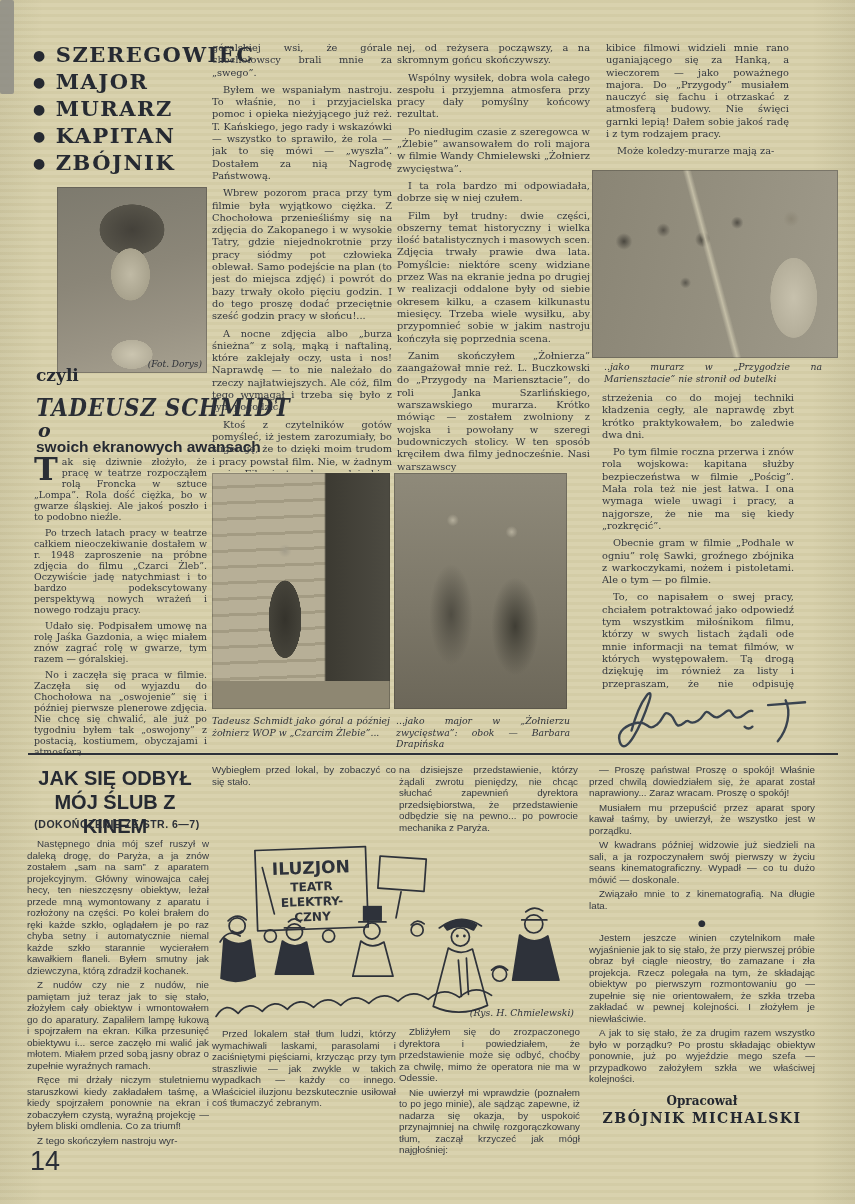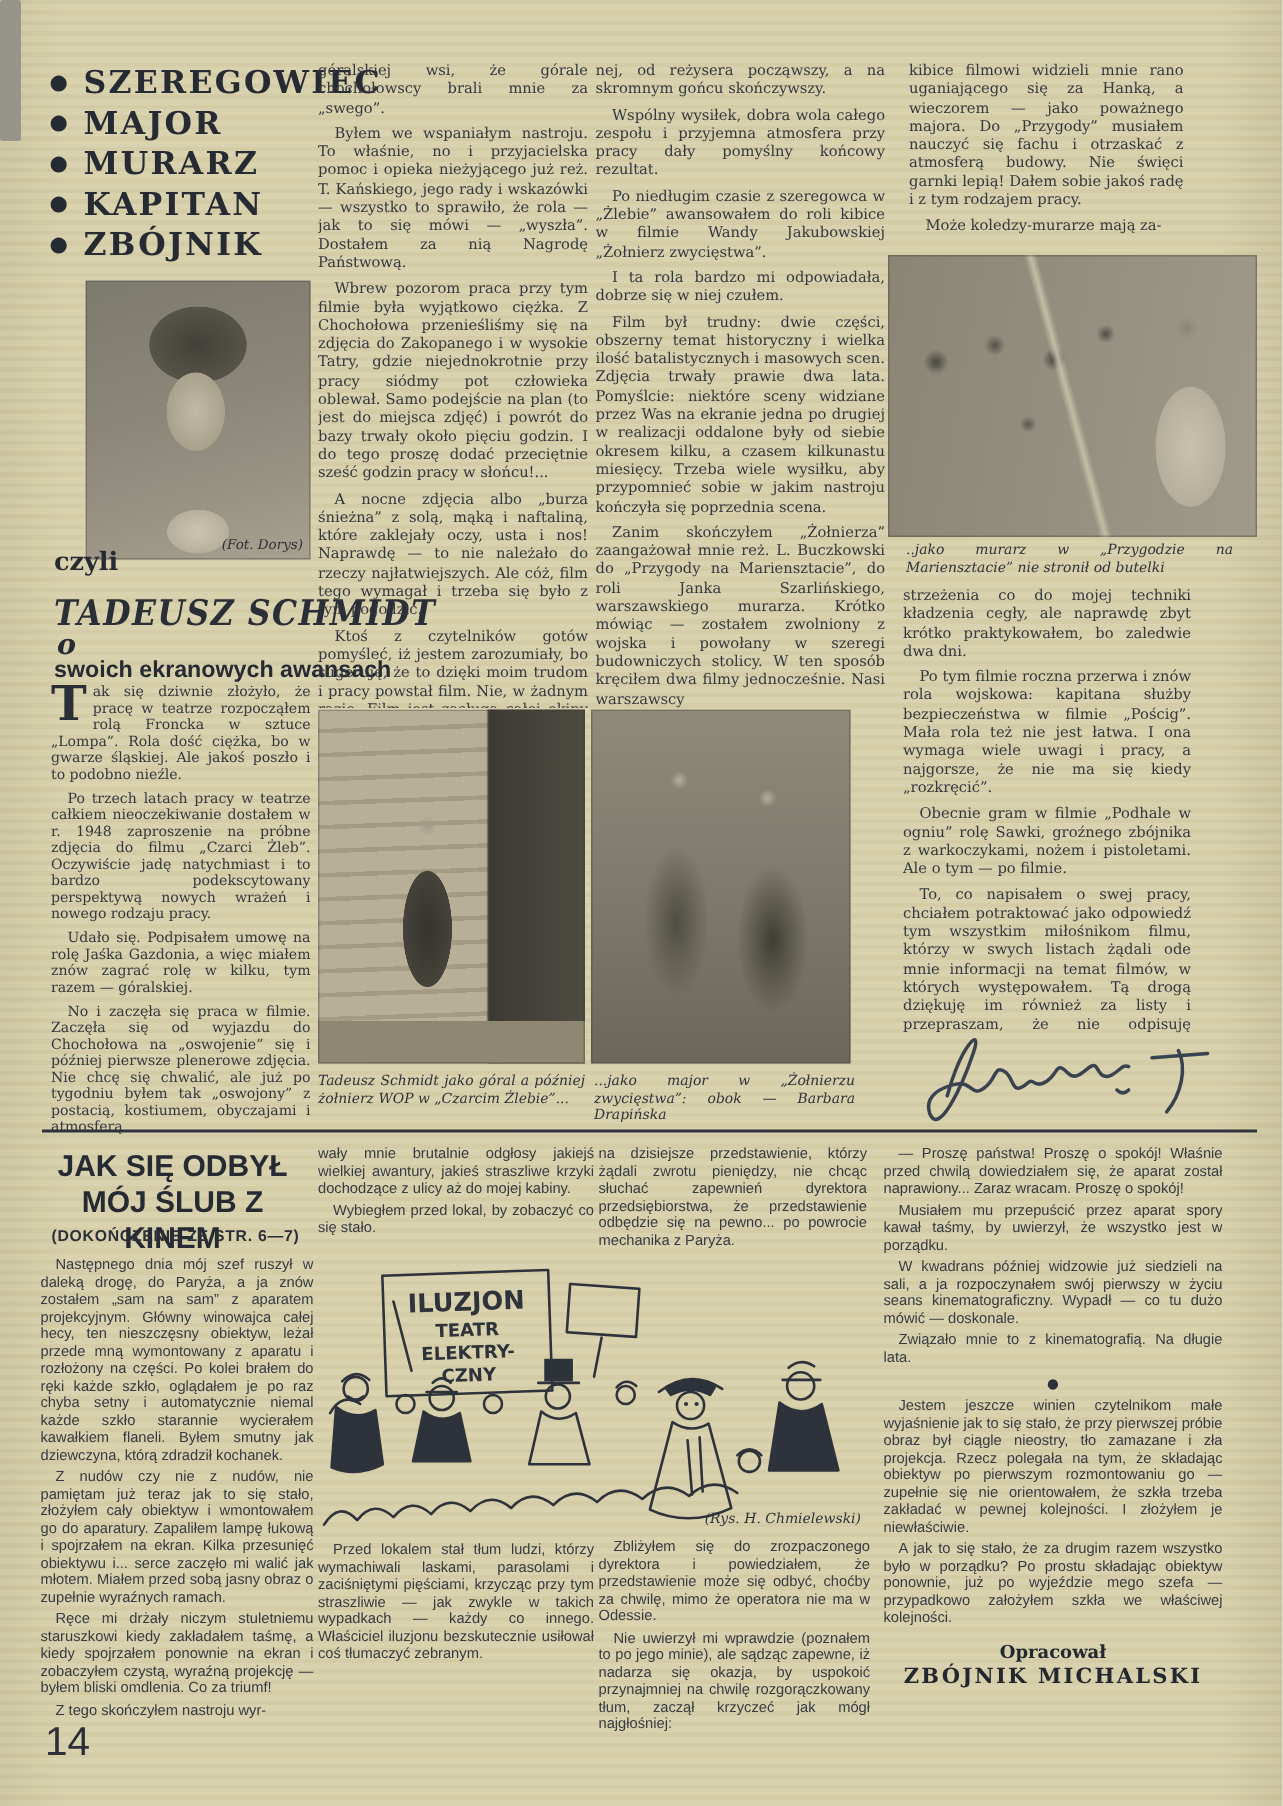--- a/index.html
+++ b/index.html
@@ -127,34 +127,34 @@
   </div>
 
   <div class="abs kicker" style="left:36px;top:365px;">czyli</div>
   <div class="abs big-title" style="left:36px;top:394px;">TADEUSZ SCHMIDT</div>
   <div class="abs connector" style="left:38px;top:419px;">o</div>
   <div class="abs subtitle" style="left:36px;top:438px;">swoich ekranowych awansach</div>
 
   <div class="abs col serif-sm dropcap" style="left:34px;top:456px;width:173px;height:300px;">
       <p>Tak się dziwnie złożyło, że pracę w teatrze rozpocząłem rolą Froncka w sztuce „Lompa”. Rola dość ciężka, bo w gwarze śląskiej. Ale jakoś poszło i to podobno nieźle.</p>
       <p>Po trzech latach pracy w teatrze całkiem nieoczekiwanie dostałem w r. 1948 zaproszenie na próbne zdjęcia do filmu „Czarci Żleb”. Oczywiście jadę natychmiast i to bardzo podekscytowany perspektywą nowych wrażeń i nowego rodzaju pracy.</p>
-      <p>Udało się. Podpisałem umowę na rolę Jaśka Gazdonia, a więc miałem znów zagrać rolę w kilku, tym razem — góralskiej.</p>
+      <p>Udało się. Podpisałem umowę na rolę Jaśka Gazdonia, a więc miałem znów zagrać rolę w gwarze, tym razem — góralskiej.</p>
       <p>No i zaczęła się praca w filmie. Zaczęła się od wyjazdu do Chochołowa na „oswojenie” się i później pierwsze plenerowe zdjęcia. Nie chcę się chwalić, ale już po tygodniu byłem tak „oswojony” z postacią, kostiumem, obyczajami i atmosferą</p>
     </div>
   <div class="abs col serif cont" style="left:212px;top:42px;width:180px;height:430px;">
       <p>góralskiej wsi, że górale chochołowscy brali mnie za „swego”.</p>
       <p>Byłem we wspaniałym nastroju. To właśnie, no i przyjacielska pomoc i opieka nieżyjącego już reż. T. Kańskiego, jego rady i wskazówki — wszystko to sprawiło, że rola — jak to się mówi — „wyszła”. Dostałem za nią Nagrodę Państwową.</p>
       <p>Wbrew pozorom praca przy tym filmie była wyjątkowo ciężka. Z Chochołowa przenieśliśmy się na zdjęcia do Zakopanego i w wysokie Tatry, gdzie niejednokrotnie przy pracy siódmy pot człowieka oblewał. Samo podejście na plan (to jest do miejsca zdjęć) i powrót do bazy trwały około pięciu godzin. I do tego proszę dodać przeciętnie sześć godzin pracy w słońcu!...</p>
       <p>A nocne zdjęcia albo „burza śnieżna” z solą, mąką i naftaliną, które zaklejały oczy, usta i nos! Naprawdę — to nie należało do rzeczy najłatwiejszych. Ale cóż, film tego wymagał i trzeba się było z tym pogodzić.</p>
       <p>Ktoś z czytelników gotów pomyśleć, iż jestem zarozumiały, bo sugeruję, że to dzięki moim trudom i pracy powstał film. Nie, w żadnym razie. Film jest zasługą całej ekipy produkcyj-</p>
     </div>
   <div class="abs col serif cont" style="left:397px;top:42px;width:193px;height:430px;">
       <p>nej, od reżysera począwszy, a na skromnym gońcu skończywszy.</p>
       <p>Wspólny wysiłek, dobra wola całego zespołu i przyjemna atmosfera przy pracy dały pomyślny końcowy rezultat.</p>
-      <p>Po niedługim czasie z szeregowca w „Żlebie” awansowałem do roli kibice w filmie Wandy Jakubowskiej „Żołnierz zwycięstwa”.</p>
+      <p>Po niedługim czasie z szeregowca w „Żlebie” awansowałem do roli majora w filmie Wandy Chmielewski „Żołnierz zwycięstwa”.</p>
       <p>I ta rola bardzo mi odpowiadała, dobrze się w niej czułem.</p>
       <p>Film był trudny: dwie części, obszerny temat historyczny i wielka ilość batalistycznych i masowych scen. Zdjęcia trwały prawie dwa lata. Pomyślcie: niektóre sceny widziane przez Was na ekranie jedna po drugiej w realizacji oddalone były od siebie okresem kilku, a czasem kilkunastu miesięcy. Trzeba wiele wysiłku, aby przypomnieć sobie w jakim nastroju kończyła się poprzednia scena.</p>
       <p>Zanim skończyłem „Żołnierza” zaangażował mnie reż. L. Buczkowski do „Przygody na Mariensztacie”, do roli Janka Szarlińskiego, warszawskiego murarza. Krótko mówiąc — zostałem zwolniony z wojska i powołany w szeregi budowniczych stolicy. W ten sposób kręciłem dwa filmy jednocześnie. Nasi warszawscy</p>
     </div>
   <div class="abs col serif cont" style="left:606px;top:42px;width:183px;height:128px;">
       <p>kibice filmowi widzieli mnie rano uganiającego się za Hanką, a wieczorem — jako poważnego majora. Do „Przygody” musiałem nauczyć się fachu i otrzaskać z atmosferą budowy. Nie święci garnki lepią! Dałem sobie jakoś radę i z tym rodzajem pracy.</p>
       <p>Może koledzy-murarze mają za-</p>
     </div>
 
   <div class="abs photo photo-crowd" style="left:592px;top:170px;width:246px;height:188px;"></div>
@@ -187,21 +187,20 @@
   <div class="abs btitle" style="left:26px;top:766px;width:178px;">JAK SIĘ ODBYŁ MÓJ ŚLUB Z KINEM</div>
   <div class="abs bcont" style="left:26px;top:818px;width:182px;">(DOKOŃCZENIE ZE STR. 6—7)</div>
 
   <div class="abs bcol sans" style="left:27px;top:838px;width:182px;height:308px;">
       <p>Następnego dnia mój szef ruszył w daleką drogę, do Paryża, a ja znów zostałem „sam na sam” z aparatem projekcyjnym. Główny winowajca całej hecy, ten nieszczęsny obiektyw, leżał przede mną wymontowany z aparatu i rozłożony na części. Po kolei brałem do ręki każde szkło, oglądałem je po raz chyba setny i automatycznie niemal każde szkło starannie wycierałem kawałkiem flaneli. Byłem smutny jak dziewczyna, którą zdradził kochanek.</p>
       <p>Z nudów czy nie z nudów, nie pamiętam już teraz jak to się stało, złożyłem cały obiektyw i wmontowałem go do aparatury. Zapaliłem lampę łukową i spojrzałem na ekran. Kilka przesunięć obiektywu i... serce zaczęło mi walić jak młotem. Miałem przed sobą jasny obraz o zupełnie wyraźnych ramach.</p>
       <p>Ręce mi drżały niczym stuletniemu staruszkowi kiedy zakładałem taśmę, a kiedy spojrzałem ponownie na ekran i zobaczyłem czystą, wyraźną projekcję — byłem bliski omdlenia. Co za triumf!</p>
       <p>Z tego skończyłem nastroju wyr-</p>
     </div>
   <div class="abs bcol sans cont" style="left:212px;top:764px;width:184px;height:80px;">
-      <p>wały mnie brutalnie odgłosy jakiejś wielkiej awantury, jakieś straszliwe krzyki dochodzące z ulicy aż do mojej kabiny.</p>
       <p>Wybiegłem przed lokal, by zobaczyć co się stało.</p>
     </div>
   <div class="abs bcol sans cont" style="left:399px;top:764px;width:179px;height:80px;">
       <p>na dzisiejsze przedstawienie, którzy żądali zwrotu pieniędzy, nie chcąc słuchać zapewnień dyrektora przedsiębiorstwa, że przedstawienie odbędzie się na pewno... po powrocie mechanika z Paryża.</p>
     </div>
 
   <div class="abs" style="left:210px;top:843px;width:364px;height:184px;">
     <svg class="cartoon-svg" viewBox="0 0 362 182">
       <g fill="none" stroke="#2e323a" stroke-width="1.7" stroke-linecap="round" stroke-linejoin="round">
         <rect x="46" y="5" width="110" height="80" transform="rotate(-2 101 45)"></rect>

